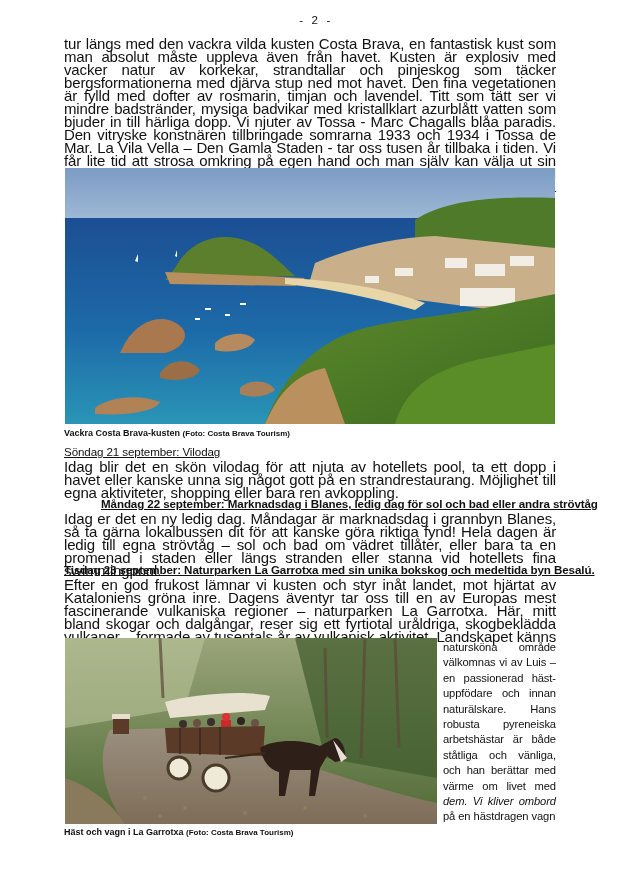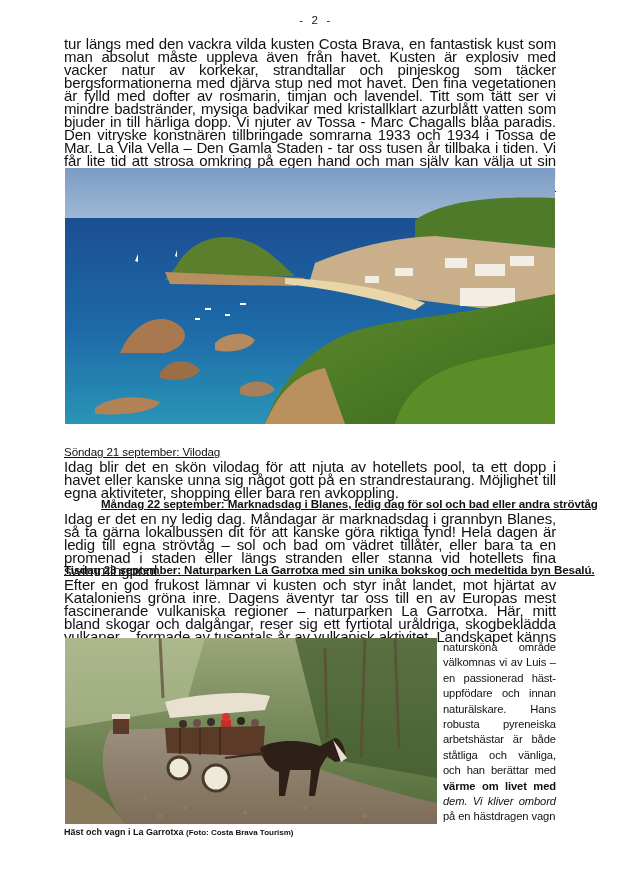--- a/index.html
+++ b/index.html
@@ -89,20 +89,24 @@
         <path d="M70 93 L73 86 L73 94 Z"></path>
         <path d="M110 88 L112 82 L112 89 Z"></path>
         <rect x="140" y="140" width="6" height="2"></rect>
         <rect x="160" y="146" width="5" height="2"></rect>
         <rect x="130" y="150" width="5" height="2"></rect>
         <rect x="175" y="135" width="6" height="2"></rect>
       </g>
     </svg>
   </div>
 
+  <div class="caption cap1">
+    <span>Vackra Costa Brava-kusten</span>
+    <span class="credit">(Foto: Costa Brava Tourism)</span>
+  </div>
 
   <div class="heading h1">Söndag 21 september: Vilodag</div>
   <p class="text p2">Idag blir det en skön vilodag för att njuta av hotellets pool, ta ett dopp i havet eller kanske unna sig något gott på en strandrestaurang. Möjlighet till egna aktiviteter, shopping eller bara ren avkoppling.</p>
 
   <div class="heading h2">Måndag 22 september:  Marknadsdag i Blanes, ledig dag för sol och bad eller andra strövtåg</div>
   <p class="text p3">Idag er det en ny ledig dag. Måndagar är marknadsdag i grannbyn Blanes, så ta gärna lokalbussen dit för att kanske göra riktiga fynd! Hela dagen är ledig till egna strövtåg – sol och bad om vädret tillåter, eller bara ta en promenad i staden eller längs stranden eller stanna vid hotellets fina swimmingpool.</p>
 
   <div class="heading h3">Tisdag 23 september: Naturparken La Garrotxa med sin unika bokskog och medeltida byn Besalú.</div>
   <p class="text p4">Efter en god frukost lämnar vi kusten och styr inåt landet, mot hjärtat av Kataloniens gröna inre. Dagens äventyr tar oss till en av Europas mest fascinerande vulkaniska regioner – naturparken La Garrotxa. Här, mitt bland skogar och dalgångar, reser sig ett fyrtiotal uråldriga, skogbeklädda vulkaner – formade av tusentals år av vulkanisk aktivitet. Landskapet känns nästan sagolikt. I detta</p>
 
@@ -174,21 +178,21 @@
   <div class="side">
     <div style="text-align-last: justify;">natursköna område</div>
     <div style="text-align-last: justify;">välkomnas vi av Luis –</div>
     <div style="text-align-last: justify;">en passionerad häst-</div>
     <div style="text-align-last: justify;">uppfödare och innan</div>
     <div style="text-align-last: justify;">naturälskare. Hans</div>
     <div style="text-align-last: justify;">robusta pyreneiska</div>
     <div style="text-align-last: justify;">arbetshästar är både</div>
     <div style="text-align-last: justify;">ståtliga och vänliga,</div>
     <div style="text-align-last: justify;">och han berättar med</div>
-    <div style="text-align-last: justify; font-weight: bold;">värme om livet med</div>
+    <div style="text-align-last: justify;">värme om livet med</div>
     <div style="text-align-last: justify; font-style: italic;">dem. Vi kliver ombord</div>
     <div>på en hästdragen vagn</div>
   </div>
 
   <div class="caption cap2">
     <span>Häst och vagn i La Garrotxa</span>
     <span class="credit">(Foto: Costa Brava Tourism)</span>
   </div>
 
 </div>

